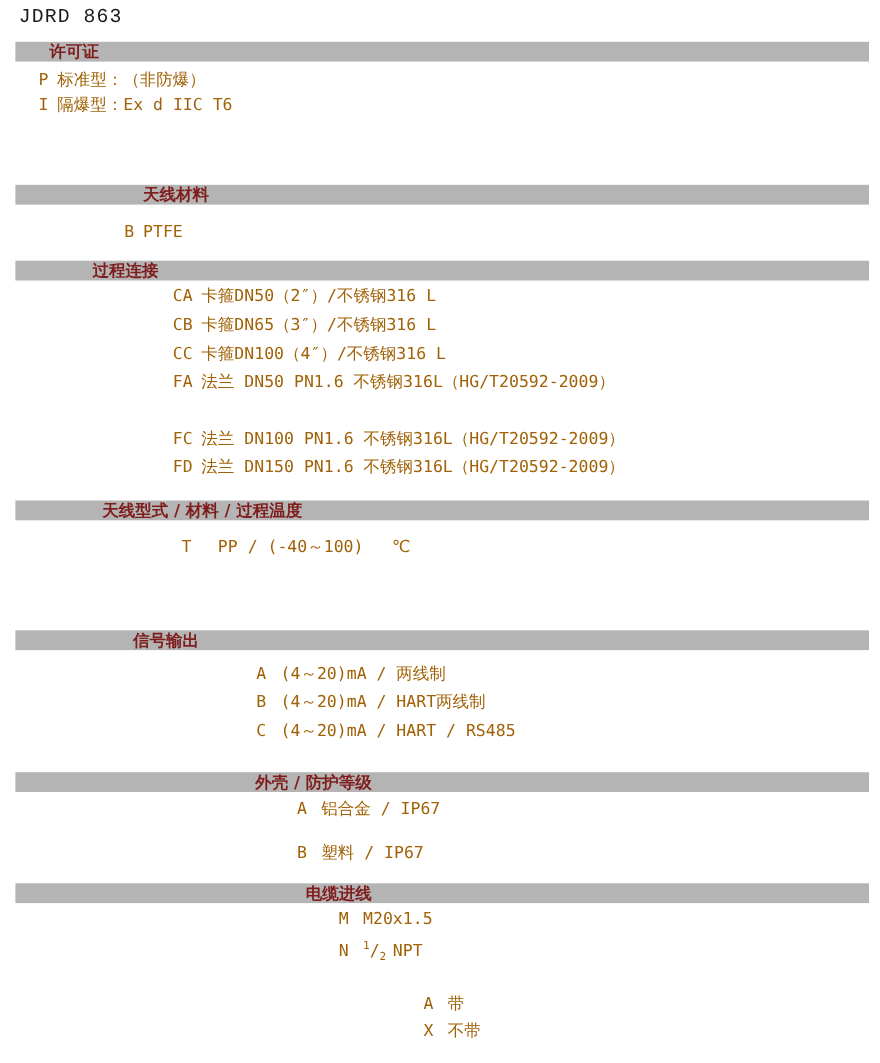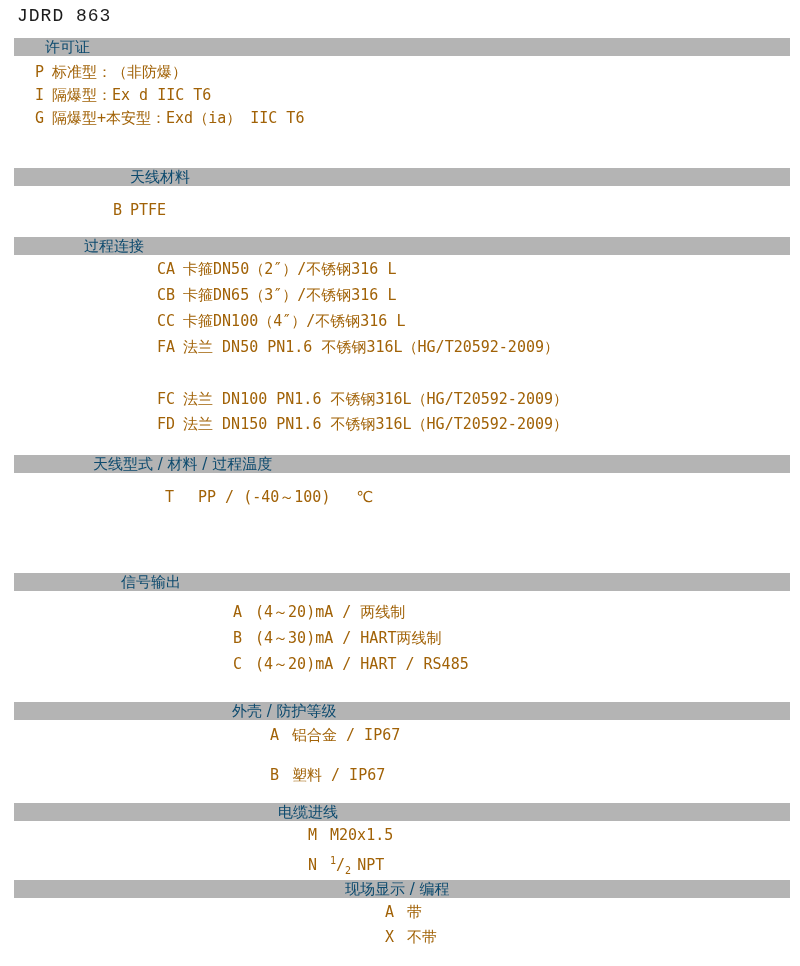--- a/index.html
+++ b/index.html
@@ -26,23 +26,23 @@
     position: absolute;
     left: 14px;
     width: 776px;
     height: 18px;
     background: #b4b4b4;
     line-height: 18px;
     white-space: nowrap;
   }
   .bar-title {
     font-family: "DejaVu Sans", "Liberation Sans", sans-serif;
-    font-weight: normal;
+    font-weight: bold;
     font-size: 15px;
-    color: #0c4a6e;
+    color: #7f1d1d;
     display: inline-block;
   }
   .opt {
     position: absolute;
     font-size: 15px;
     line-height: 17px;
     white-space: nowrap;
     color: #a16207;
   }
   .opt .code { display: inline-block; margin-right: 8px; }
@@ -61,23 +61,20 @@
   <div class="doc-title">JDRD 863</div>
 
   <div class="bar" style="top:38px">
     <span class="bar-title" style="padding-left:31px">许可证</span>
   </div>
   <div class="opt" style="left:35px; top:64px">
     <span class="code">P</span><span class="label">标准型：（非防爆）</span>
   </div>
   <div class="opt" style="left:35px; top:87px">
     <span class="code">I</span><span class="label">隔爆型：Ex d IIC T6</span>
-  </div>
-  <div class="opt" style="left:35px; top:110px">
-    <span class="code">G</span><span class="label">隔爆型+本安型：Exd（ia） IIC T6</span>
   </div>
 
   <div class="bar" style="top:168px">
     <span class="bar-title" style="padding-left:116px">天线材料</span>
   </div>
   <div class="opt" style="left:113px; top:202px">
     <span class="code">B</span><span class="label">PTFE</span>
   </div>
 
   <div class="bar" style="top:237px">
@@ -109,21 +106,21 @@
     <span class="code g3">T</span><span class="label">PP / (-40～100)</span><span class="unit">℃</span>
   </div>
 
   <div class="bar" style="top:573px">
     <span class="bar-title" style="padding-left:107px">信号输出</span>
   </div>
   <div class="opt" style="left:233px; top:604px">
     <span class="code g2">A</span><span class="label">(4～20)mA / 两线制</span>
   </div>
   <div class="opt" style="left:233px; top:630px">
-    <span class="code g2">B</span><span class="label">(4～30)mA / HART两线制</span>
+    <span class="code g2">B</span><span class="label">(4～20)mA / HART两线制</span>
   </div>
   <div class="opt" style="left:233px; top:656px">
     <span class="code g2">C</span><span class="label">(4～20)mA / HART / RS485</span>
   </div>
 
   <div class="bar" style="top:702px">
     <span class="bar-title" style="padding-left:218px">外壳 / 防护等级</span>
   </div>
   <div class="opt" style="left:270px; top:727px">
     <span class="code g2">A</span><span class="label">铝合金 / IP67</span>
@@ -135,23 +132,20 @@
   <div class="bar" style="top:803px">
     <span class="bar-title" style="padding-left:264px">电缆进线</span>
   </div>
   <div class="opt" style="left:308px; top:827px">
     <span class="code g2">M</span><span class="label">M20x1.5</span>
   </div>
   <div class="opt" style="left:308px; top:852px">
     <span class="code g2">N</span><span class="frac"><sup>1</sup><span>/</span><sub>2</sub></span><span class="label">NPT</span>
   </div>
 
-  <div class="bar" style="top:880px">
-    <span class="bar-title" style="padding-left:331px">现场显示 / 编程</span>
-  </div>
   <div class="opt" style="left:385px; top:904px">
     <span class="code g2">A</span><span class="label">带</span>
   </div>
   <div class="opt" style="left:385px; top:929px">
     <span class="code g2">X</span><span class="label">不带</span>
   </div>
 
 </div>
 
 </body></html>

